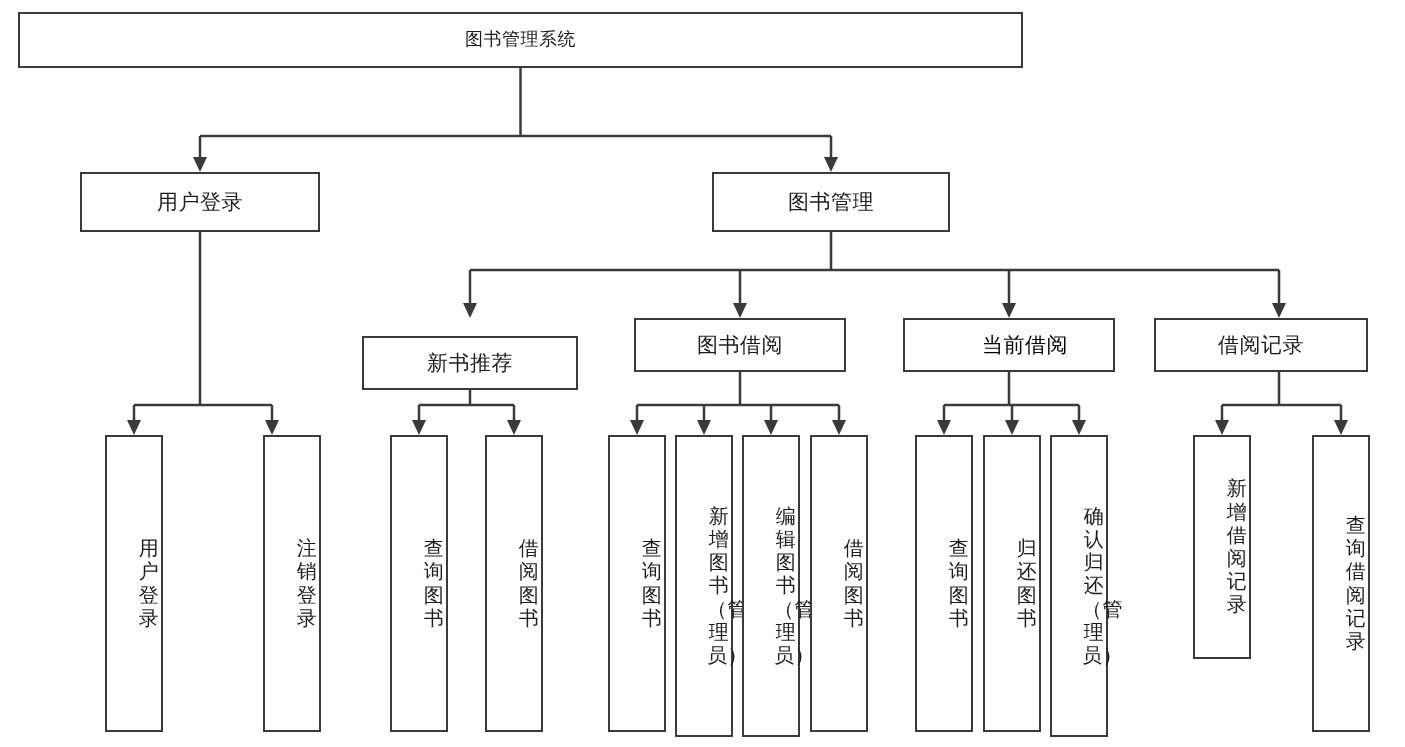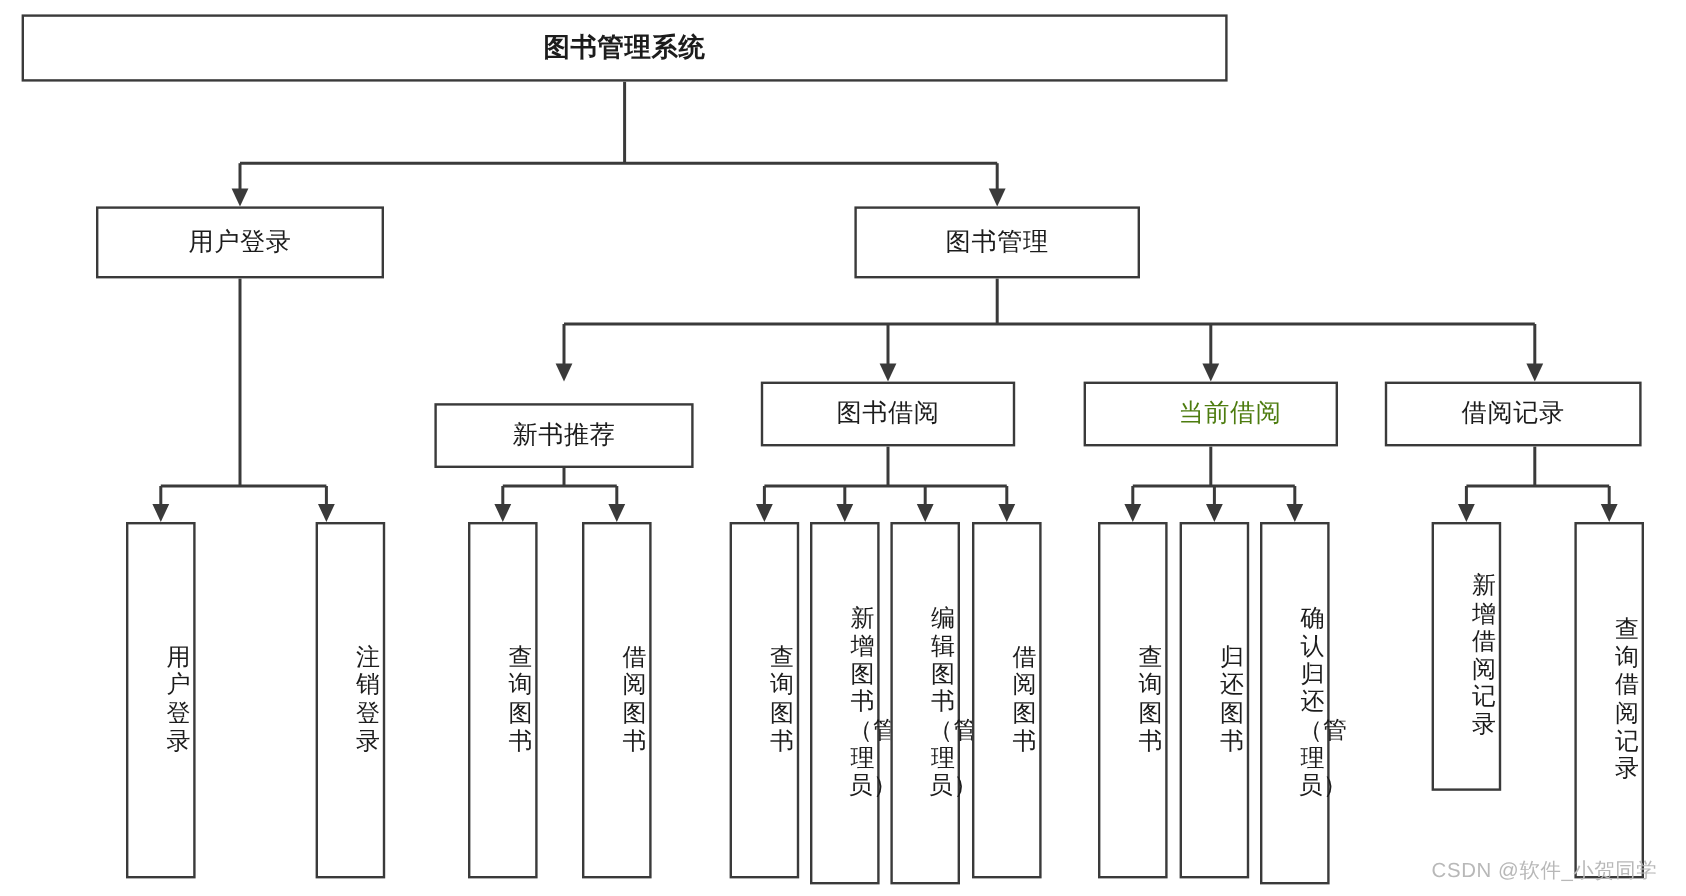--- a/index.html
+++ b/index.html
@@ -41,22 +41,21 @@
     display: block;
     text-align: center;
     letter-spacing: 0.5px;
   }
   .node.horiz .node-label {
     font-size: 21px;
     line-height: 1.1;
     white-space: nowrap;
   }
   .node.root .node-label {
-    font-size: 22px;
-    font-weight: bold;
+    font-size: 18px;
   }
   .node.vert {
     align-items: center;
     justify-content: flex-end;
   }
   .node.vert .node-label {
     font-size: 20px;
     line-height: 1.16;
     width: 24px;
     word-break: break-all;
@@ -140,21 +139,21 @@
       </div>
       <div class="node horiz" style="left: 712px; top: 172px; width: 238px; height: 60px; border-color: rgb(58, 58, 58); color: rgb(28, 28, 28);">
         <span class="node-label">图书管理</span>
       </div>
       <div class="node horiz" style="left: 362px; top: 336px; width: 216px; height: 54px; border-color: rgb(58, 58, 58); color: rgb(28, 28, 28);">
         <span class="node-label">新书推荐</span>
       </div>
       <div class="node horiz" style="left: 634px; top: 318px; width: 212px; height: 54px; border-color: rgb(58, 58, 58); color: rgb(28, 28, 28);">
         <span class="node-label">图书借阅</span>
       </div>
-      <div class="node horiz" style="left: 903px; top: 318px; width: 212px; height: 54px; border-color: rgb(58, 58, 58); color: #4d7c0f; padding-left: 32px;">
+      <div class="node horiz" style="left: 903px; top: 318px; width: 212px; height: 54px; border-color: rgb(58, 58, 58); color: #000000; padding-left: 32px;">
         <span class="node-label">当前借阅</span>
       </div>
       <div class="node horiz" style="left: 1154px; top: 318px; width: 214px; height: 54px; border-color: rgb(58, 58, 58); color: rgb(28, 28, 28);">
         <span class="node-label">借阅记录</span>
       </div>
       <div class="node vert" style="left: 105px; top: 435px; width: 58px; height: 297px; border-color: rgb(58, 58, 58); color: rgb(28, 28, 28);">
         <span class="node-label">用户登录</span>
       </div>
       <div class="node vert" style="left: 243px; top: 435px; width: 58px; height: 297px; border-color: rgb(58, 58, 58); color: rgb(28, 28, 28); margin-left: 20px;">
         <span class="node-label">注销登录</span>
@@ -187,15 +186,14 @@
         <span class="node-label">确认归还（管理员）</span>
       </div>
       <div class="node vert" style="left: 1193px; top: 435px; width: 58px; height: 224px; border-color: rgb(58, 58, 58); color: rgb(28, 28, 28);">
         <span class="node-label">新增借阅记录</span>
       </div>
       <div class="node vert" style="left: 1312px; top: 435px; width: 58px; height: 297px; border-color: rgb(58, 58, 58); color: rgb(28, 28, 28);">
         <span class="node-label">查询借阅记录</span>
       </div>
     </div>
 
-  <div class="watermark" style="left: 1193px; top: 714px; color: rgb(184, 184, 184);">CSDN @软件_小贺同学</div>
 
 </div>
 
 </body></html>

